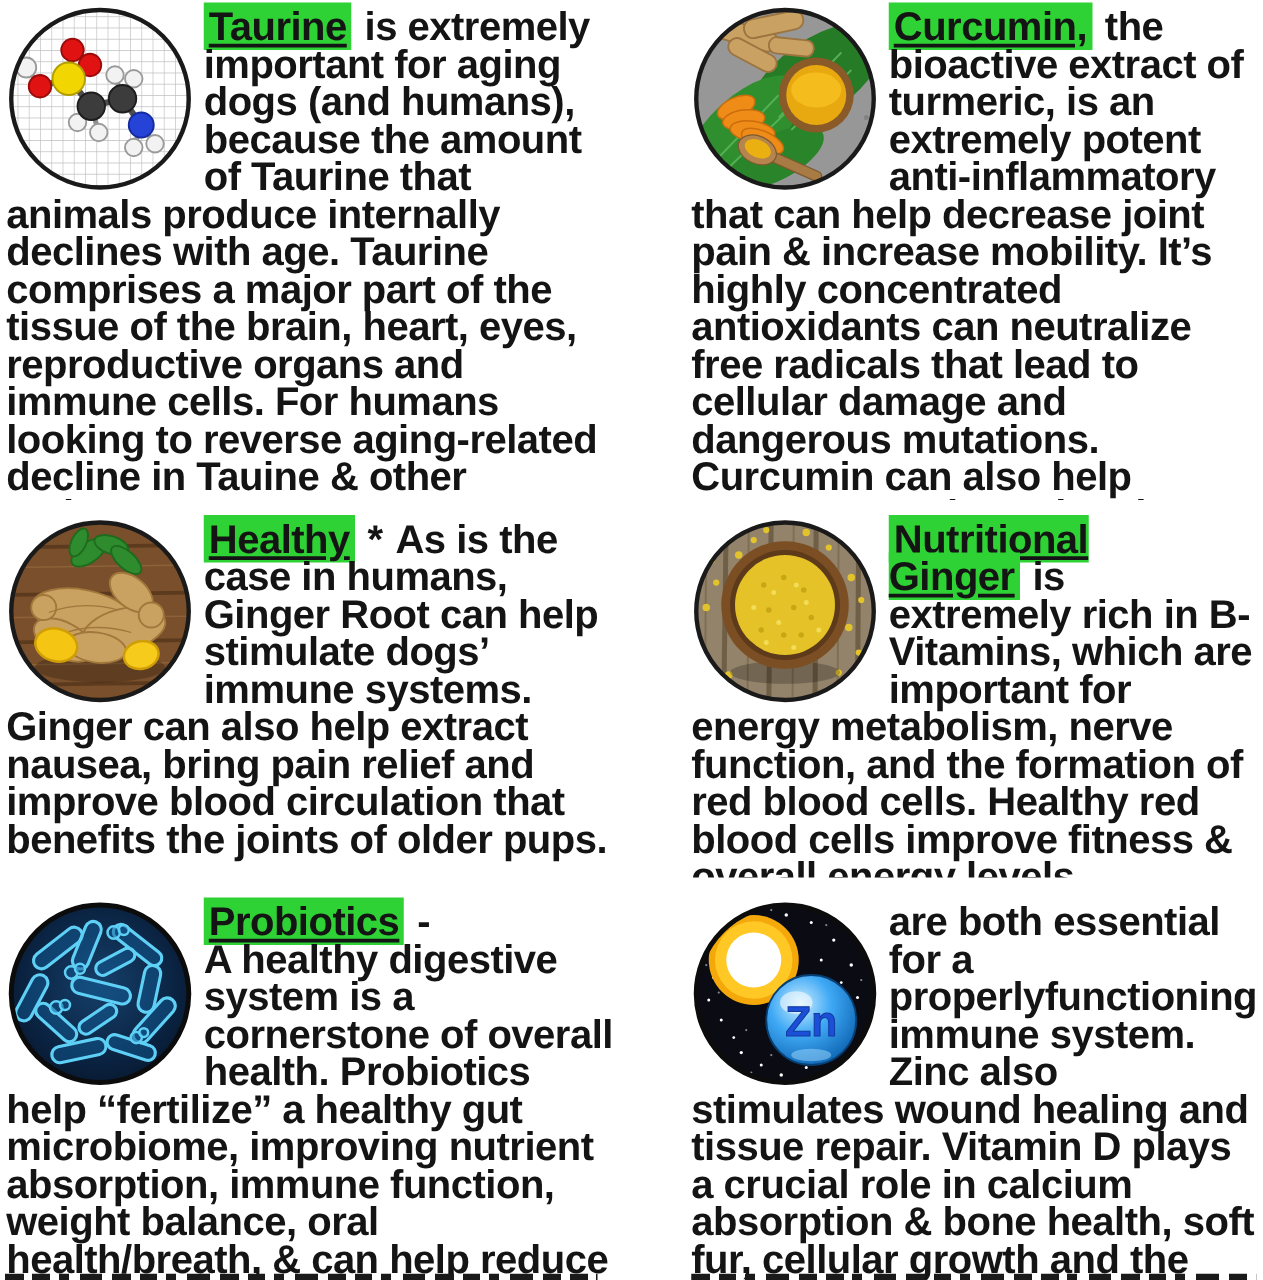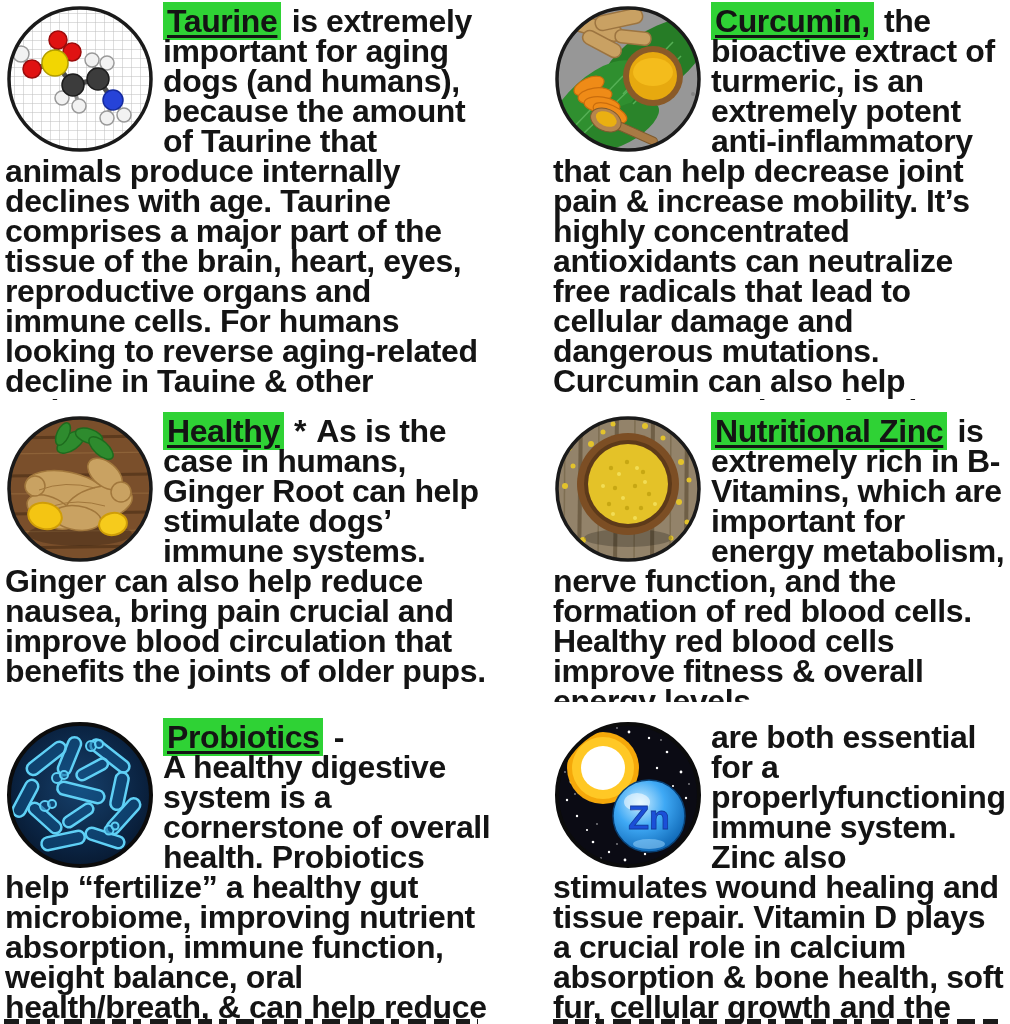--- a/index.html
+++ b/index.html
@@ -189,21 +189,21 @@
           <g stroke="#a1773c" stroke-width="1" fill="none">
             <path d="M34 76 Q60 66 90 74"></path>
               <path d="M48 92 Q72 84 100 92"></path>
           </g>
           <ellipse cx="40" cy="102" rx="17" ry="13" transform="rotate(14 40 102)" fill="#f4c513" stroke="#cf9d08" stroke-width="2"></ellipse>
           <ellipse cx="108" cy="110" rx="14" ry="11" transform="rotate(-12 108 110)" fill="#f6cb1c" stroke="#cf9d08" stroke-width="2"></ellipse>
         </g>
         <circle cx="75" cy="75" r="71" fill="none" stroke="#1a1a1a" stroke-width="3.5"></circle>
       </svg>
     </span>
-    <p class="txt"><span class="seg hl">Healthy</span><span class="seg">*</span><span class="seg">As is the case in humans, Ginger Root can help stimulate dogs’ immune systems.  Ginger can also help reduce nausea, bring pain crucial and improve blood circulation that benefits the joints of older pups.</span></p>
+    <p class="txt"><span class="seg hl">Healthy</span><span class="seg">*</span><span class="seg">As is the case in humans, Ginger Root can help stimulate dogs’ immune systems.  Ginger can also help extract nausea, bring pain relief and improve blood circulation that benefits the joints of older pups.</span></p>
   </div>
 
   <div class="sec sR r2">
     <span class="ph">
       <svg width="150" height="150" viewBox="0 0 150 150">
         <defs>
             <clipPath id="cp4">
               <circle cx="75" cy="75" r="71"></circle>
             </clipPath>
           </defs>
@@ -260,21 +260,21 @@
             <circle cx="92" cy="68" r="2"></circle>
               <circle cx="60" cy="100" r="2"></circle>
               <circle cx="82" cy="104" r="2"></circle>
             <circle cx="50" cy="72" r="2"></circle>
               <circle cx="102" cy="90" r="2"></circle>
           </g>
         </g>
         <circle cx="75" cy="75" r="71" fill="none" stroke="#1a1a1a" stroke-width="3.5"></circle>
       </svg>
     </span>
-    <p class="txt"><span class="seg hl">Nutritional Zinc</span><span class="seg">is extremely rich in B-Vitamins, which are important for energy metabolism, nerve function, and the formation of red blood cells. Healthy red blood cells improve fitness &amp; overall energy levels.</span></p>
+    <p class="txt"><span class="seg hl">Nutritional Ginger</span><span class="seg">is extremely rich in B-Vitamins, which are important for energy metabolism, nerve function, and the formation of red blood cells. Healthy red blood cells improve fitness &amp; overall energy levels.</span></p>
   </div>
 
   <div class="sec sL r3">
     <span class="ph">
       <svg width="150" height="150" viewBox="0 0 150 150">
         <defs>
           <clipPath id="cp5">
               <circle cx="75" cy="75" r="71"></circle>
             </clipPath>
           <radialGradient id="pbg" cx="50%" cy="45%" r="70%">

